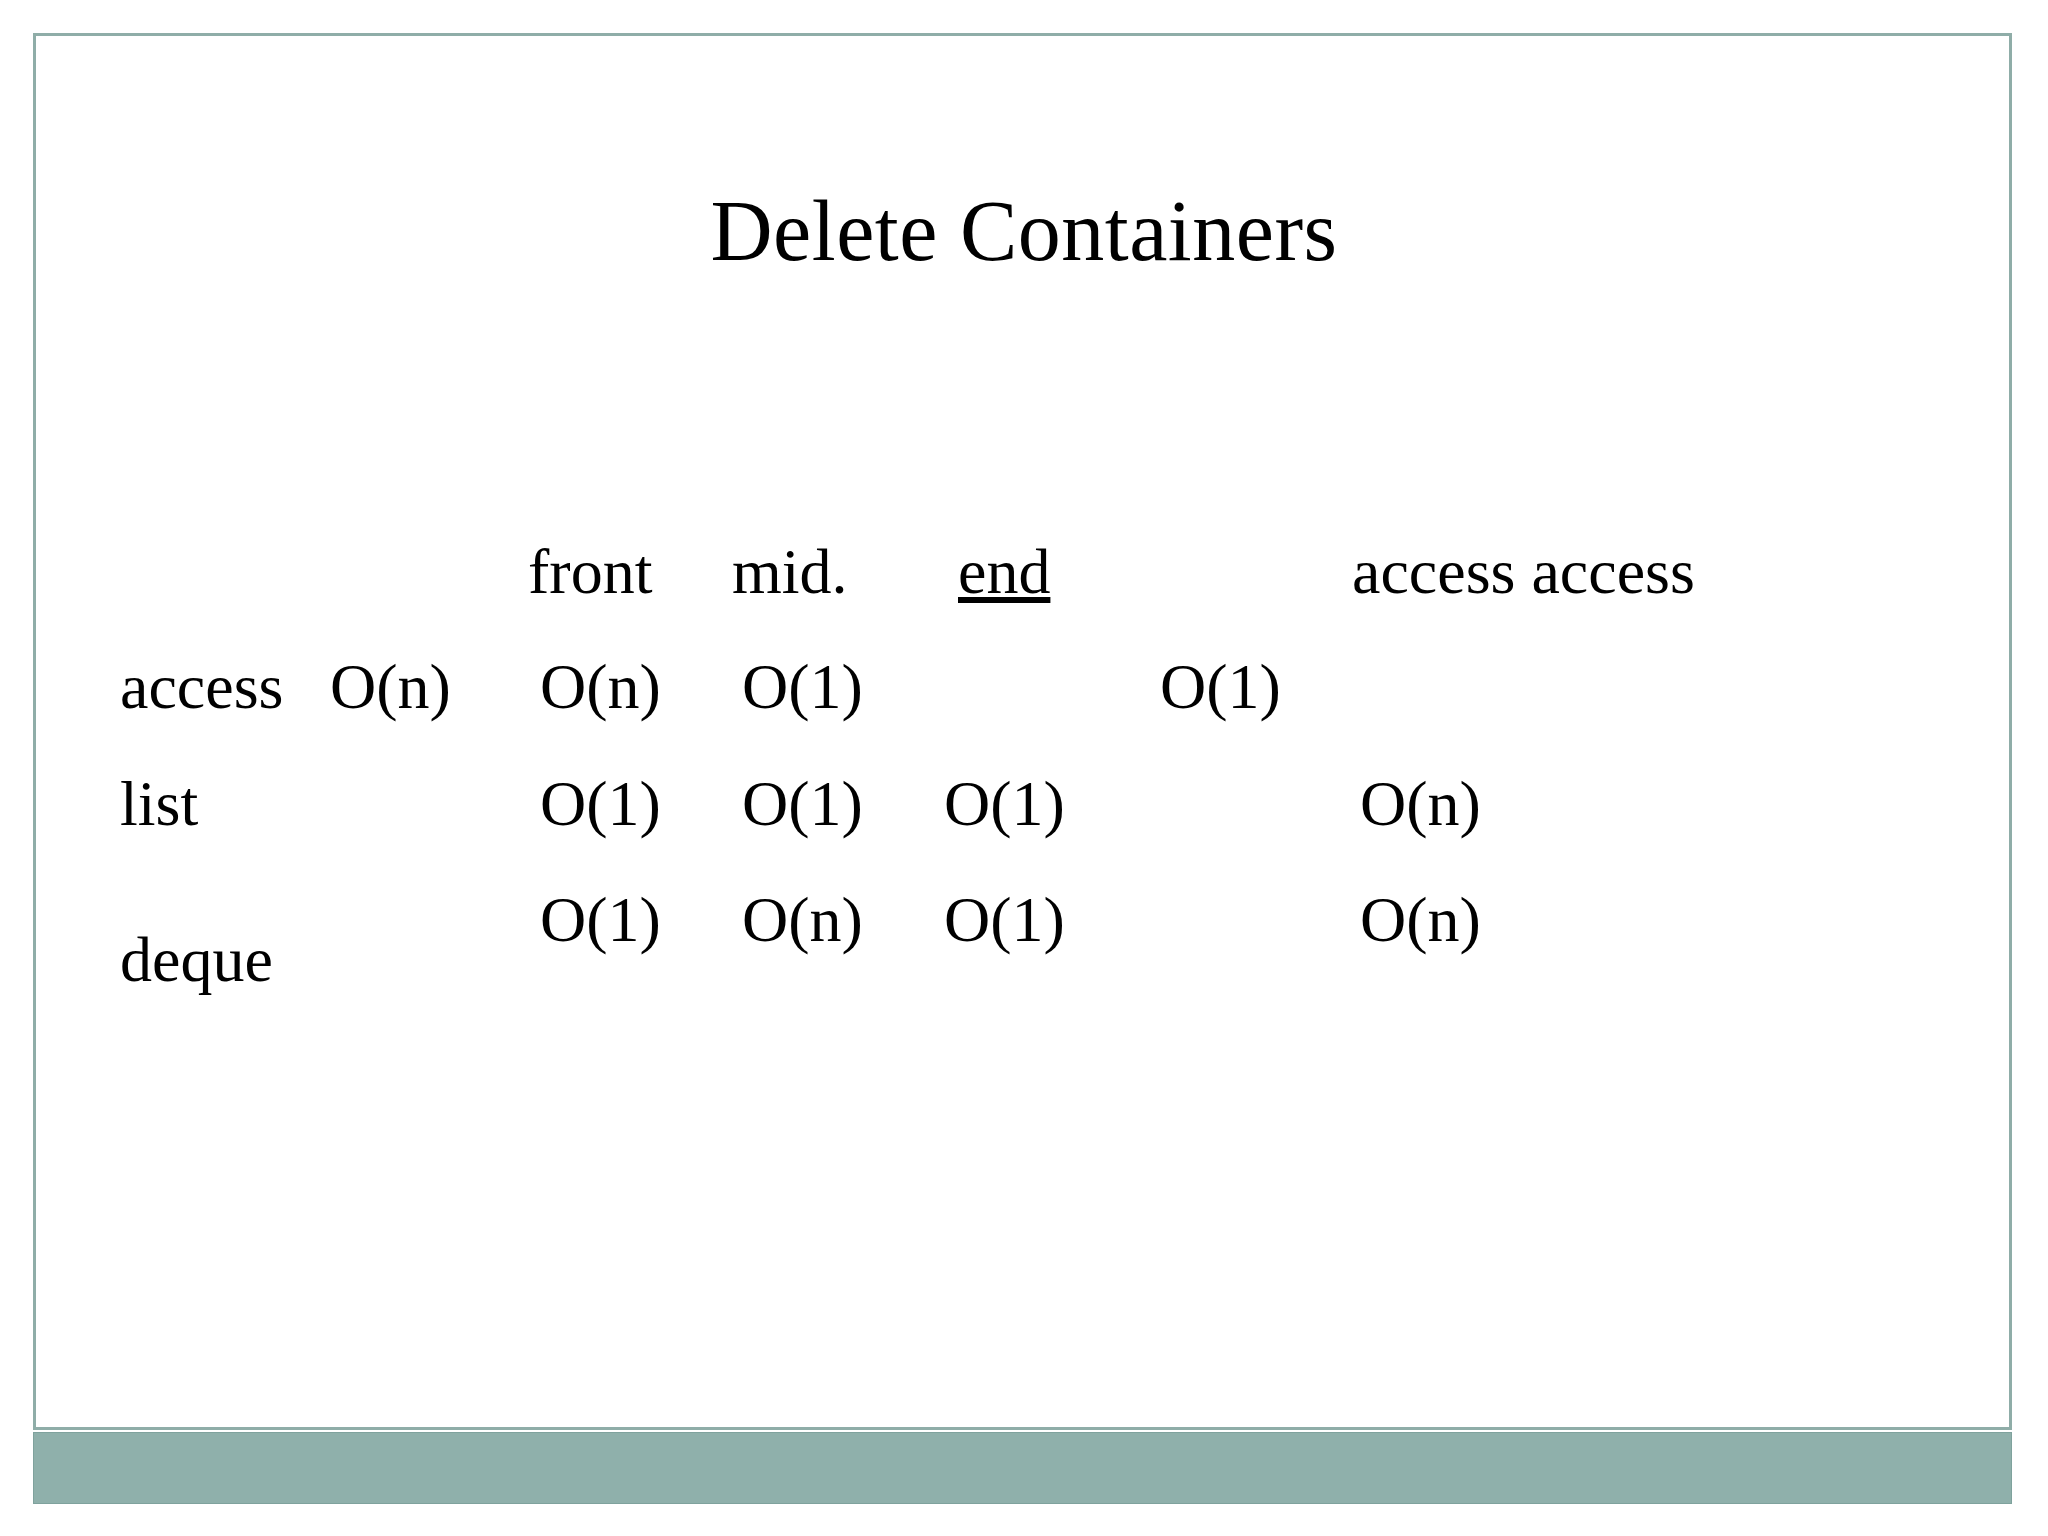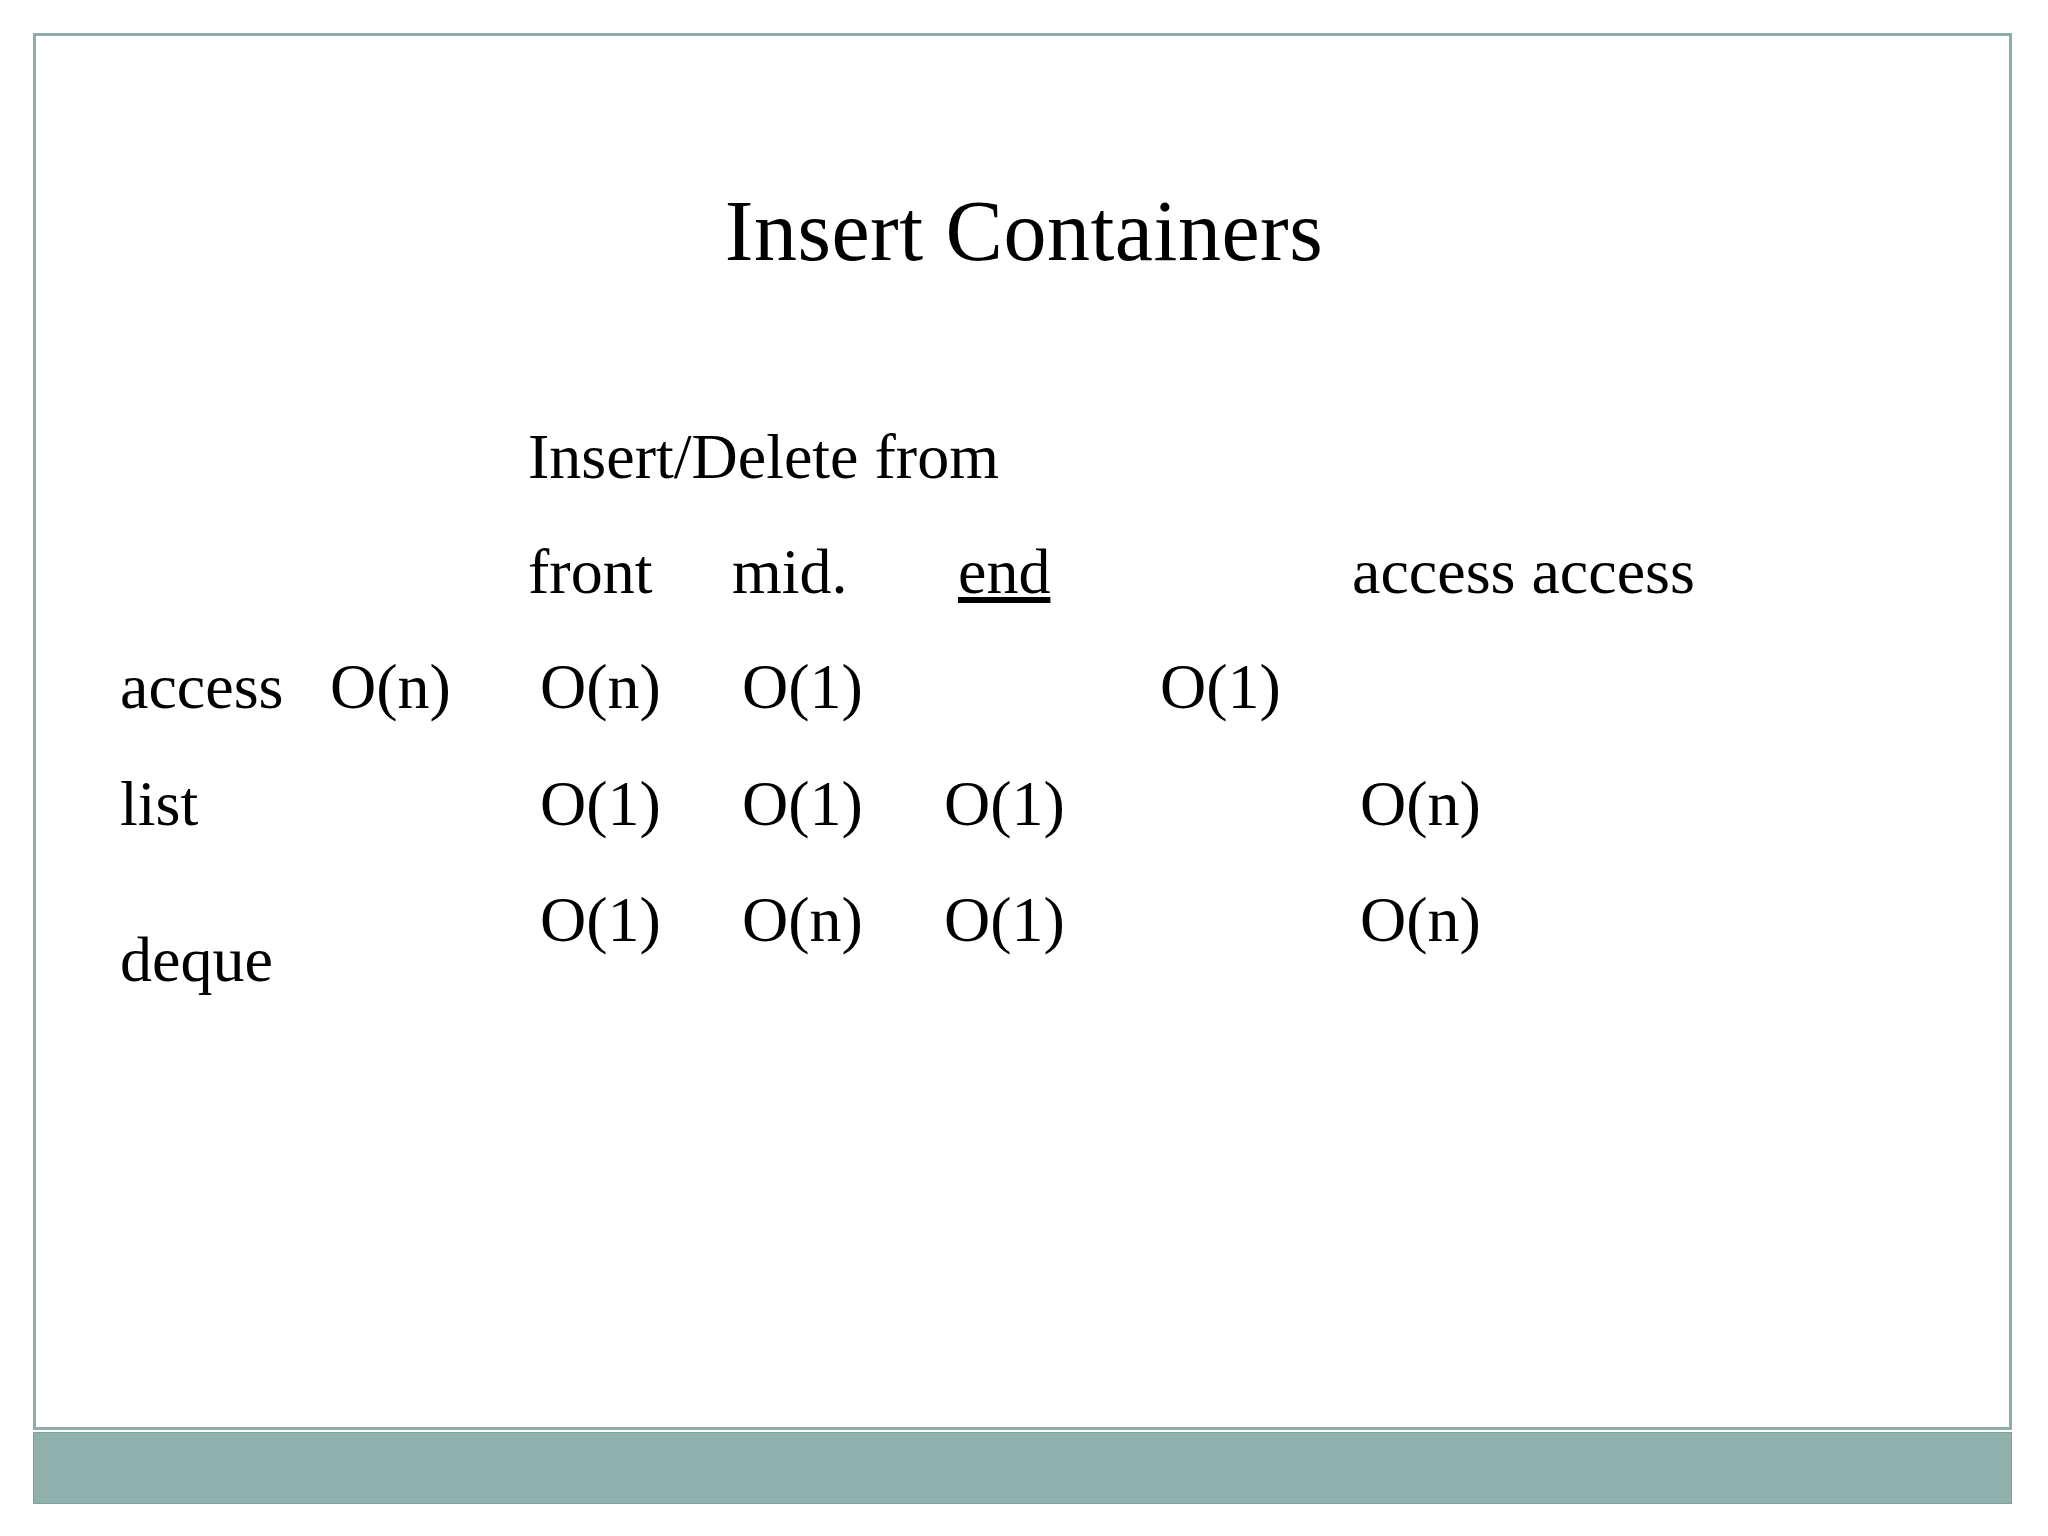--- a/index.html
+++ b/index.html
@@ -109,25 +109,24 @@
   .d-end       { left: 944px;  top: 888px; }
   .d-rand      { left: 1360px; top: 888px; }
 </style>
 </head>
 <body>
 
 <div class="slide">
 
   <div class="slide-frame"></div>
 
-  <h1 class="slide-title">Insert Containers</h1>
+  <h1 class="slide-title">Delete Containers</h1>
 
   <div class="matrix">
 
-    <div class="cell hdr-insert">Insert/Delete from</div>
 
     <div class="cell hdr-front">front</div>
     <div class="cell hdr-mid">mid.</div>
     <div class="cell hdr-end">end</div>
     <div class="cell hdr-random">access access</div>
 
     <div class="cell lbl-vector">access</div>
     <div class="cell v-label-pad">O(n)</div>
     <div class="cell v-front">O(n)</div>
     <div class="cell v-mid">O(1)</div>

